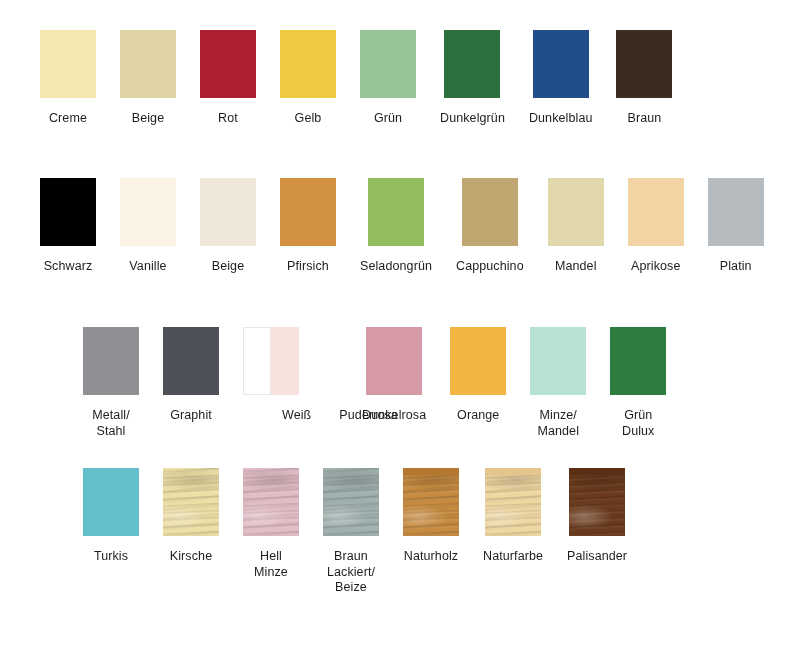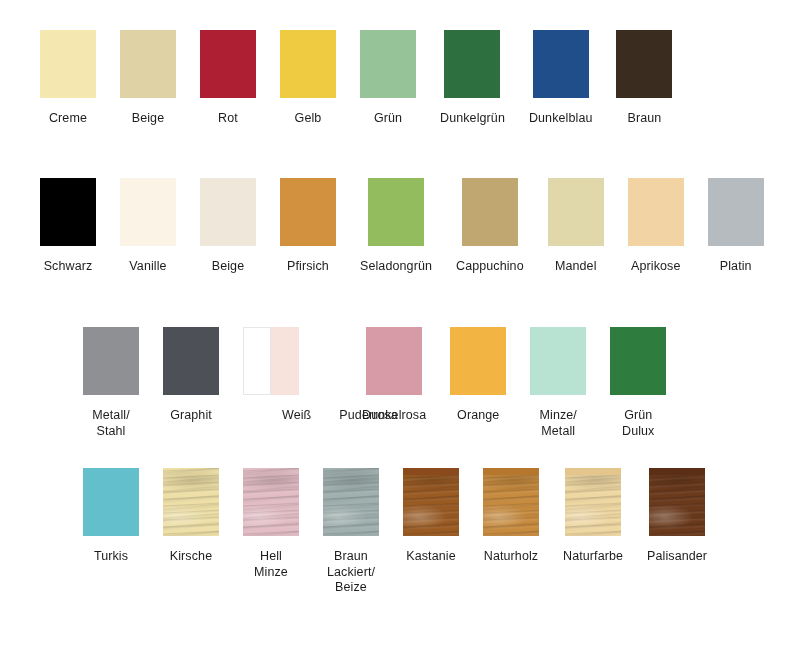--- a/index.html
+++ b/index.html
@@ -189,21 +189,21 @@
         <div class="swatch-chip" style="background: rgb(215, 154, 167);"></div>
         <div class="swatch-label">Dunkelrosa</div>
       </div>
       <div class="swatch-cell">
         <div class="swatch-chip" style="background: rgb(242, 181, 68);"></div>
         <div class="swatch-label">Orange</div>
       </div>
       <div class="swatch-cell">
         <div class="swatch-chip" style="background: rgb(184, 227, 210);"></div>
         <div class="swatch-label">Minze/
-Metall</div>
+Mandel</div>
       </div>
       <div class="swatch-cell">
         <div class="swatch-chip" style="background: rgb(46, 125, 62);"></div>
         <div class="swatch-label">Grün
 Dulux</div>
       </div>
     </div>
     <div class="swatch-row" style="left: 83px; top: 468px; gap: 24px;">
       <div class="swatch-cell">
         <div class="swatch-chip" style="background: rgb(99, 191, 203);"></div>
@@ -230,29 +230,20 @@
         <div class="swatch-chip" style="background: rgb(159, 176, 174);">
           <div class="grain g1"></div>
           <div class="grain g2"></div>
           <div class="grain g3"></div>
         </div>
         <div class="swatch-label">Braun
 Lackiert/
 Beize</div>
       </div>
       <div class="swatch-cell">
-        <div class="swatch-chip" style="background: rgb(154, 91, 35);">
-          <div class="grain g1"></div>
-          <div class="grain g2"></div>
-          <div class="grain g3"></div>
-          <div class="band-top" style="background: rgb(138, 74, 28);"></div>
-        </div>
-        <div class="swatch-label">Kastanie</div>
-      </div>
-      <div class="swatch-cell">
         <div class="swatch-chip" style="background: rgb(199, 139, 63);">
           <div class="grain g1"></div>
           <div class="grain g2"></div>
           <div class="grain g3"></div>
           <div class="band-top" style="background: rgb(181, 118, 46);"></div>
         </div>
         <div class="swatch-label">Naturholz</div>
       </div>
       <div class="swatch-cell">
         <div class="swatch-chip" style="background: rgb(239, 215, 162);">

